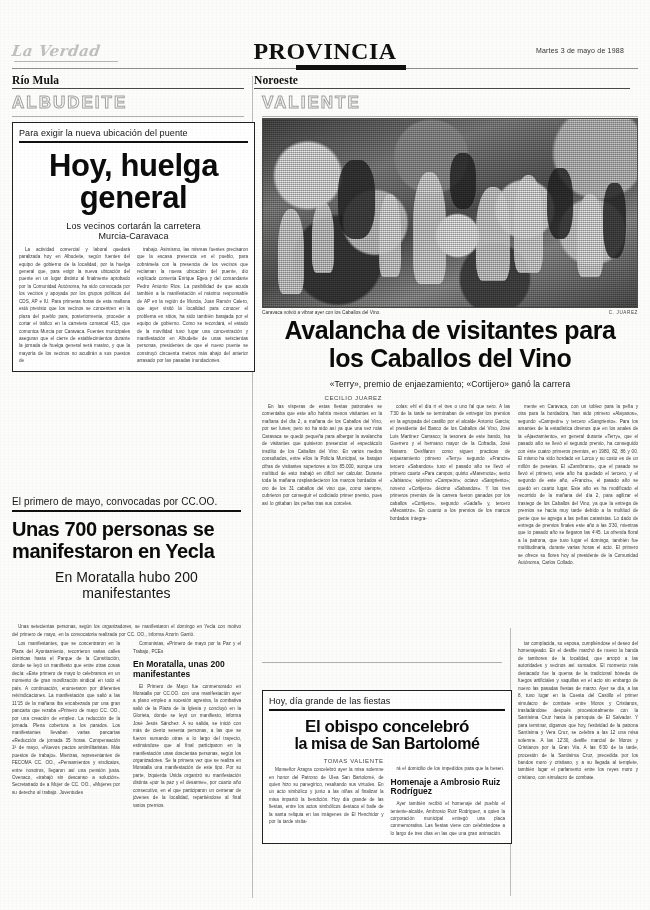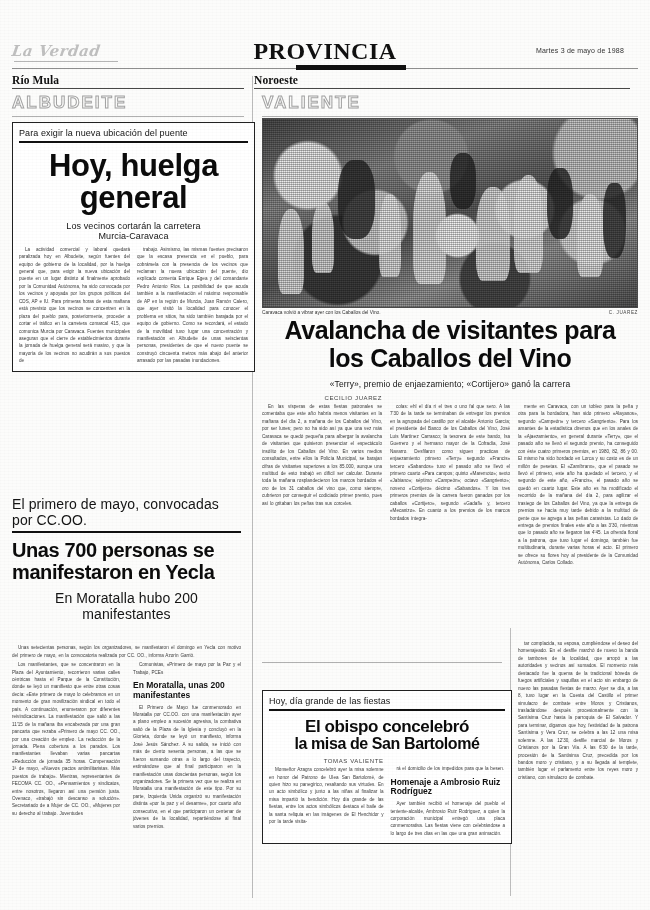--- a/index.html
+++ b/index.html
@@ -210,21 +210,21 @@
       <div class="body-col" style="flex:1">
         <p>La actividad comercial y laboral quedará paralizada hoy en Albudeite, según fuentes del equipo de gobierno de la localidad, por la huelga general que, para exigir la nueva ubicación del puente en un lugar distinto al finalmente aprobado por la Comunidad Autónoma, ha sido convocada por los vecinos y apoyada por los grupos políticos del CDS, AP e IU. Para primeras horas de esta mañana está previsto que los vecinos se concentren en la plaza del pueblo para, posteriormente, proceder a cortar el tráfico en la carretera comarcal 415, que comunica Murcia por Caravaca. Fuentes municipales aseguran que el cierre de establecimientos durante la jornada de huelga general será masivo, y que la mayoría de los vecinos no acudirán a sus puestos de</p>
       </div>
       <div class="body-col" style="flex:1">
         <p>trabajo. Asimismo, las mismas fuentes precisaron que la escasa presencia en el pueblo, para cobrársela con la presencia de los vecinos que reclaman la nueva ubicación del puente, dio explicado comenta Enrique Egea y del comandante Pedro Antonio Ríos. La posibilidad de que acuda también a la manifestación el máximo responsable de AP en la región de Murcia, Juan Ramón Calero, que ayer visitó la localidad para conocer el problema en sitios, ha sido también barajada por el equipo de gobierno. Como se recordará, el estado de la movilidad tuvo lugar una concentración y manifestación en Albudeite de unas seiscientas personas, presidentes de que el nuevo puente se construyó cincuenta metros más abajo del anterior arrasado por las pasadas inundaciones.</p>
       </div>
     </div>
   </div>
 
   <div style="position:absolute;left:12px;top:496px;width:229px">
-    <div class="antetitulo" style="text-align:left;font-size:14px">El primero de mayo, convocadas por CC.OO.</div>
+    <div class="antetitulo" style="text-align:left;font-size:10px">El primero de mayo, convocadas por CC.OO.</div>
     <div class="antetitulo-rule"></div>
     <h1 class="headline" style="font-size:20px;text-align:left">Unas 700 personas se</h1>
     <h1 class="headline" style="font-size:20px;text-align:left;margin-top:2px">manifestaron en Yecla</h1>
     <div class="subhead" style="font-size:14px;margin:8px 0 22px 0">En Moratalla hubo 200 manifestantes</div>
     <div class="body-col" style="margin-bottom:2px">
       <p>Unas setecientas personas, según los organizadores, se manifestaron el domingo en Yecla con motivo del primero de mayo, en la convocatoria realizada por CC. OO., informa Azorín Garrió.</p>
     </div>
     <div style="display:flex;gap:13px">
       <div class="body-col" style="flex:1">
         <p>Los manifestantes, que se concentraron en la Plaza del Ayuntamiento, recorrieron varias calles céntricas hasta el Parque de la Constitución, donde se leyó un manifiesto que entre otras cosas decía: «Este primero de mayo lo celebramos en un momento de gran movilización sindical en todo el país. A continuación, enumeraron por diferentes reivindicaciones. La manifestación que salió a las 11'15 de la mañana iba encabezada por una gran pancarta que rezaba «Primero de mayo CC. OO., por una creación de empleo. La reducción de la jornada. Plena cobertura a los parados. Los manifestantes llevaban varias pancartas «Reducción de jornada 35 horas. Compensación 1ª de mayo, «Nuevos pactos antimilitaristas. Más puestos de trabajo». Mientras, representantes de FECOMA CC. OO., «Pensamientos y sindicatos, entre nosotros, llegaron así una pensión justa. Ovenaco, «trabajó sin descanso a solución». Secretariado de a Mujer de CC. OO., «Mujeres por su derecho al trabajo. Juventudes</p>

